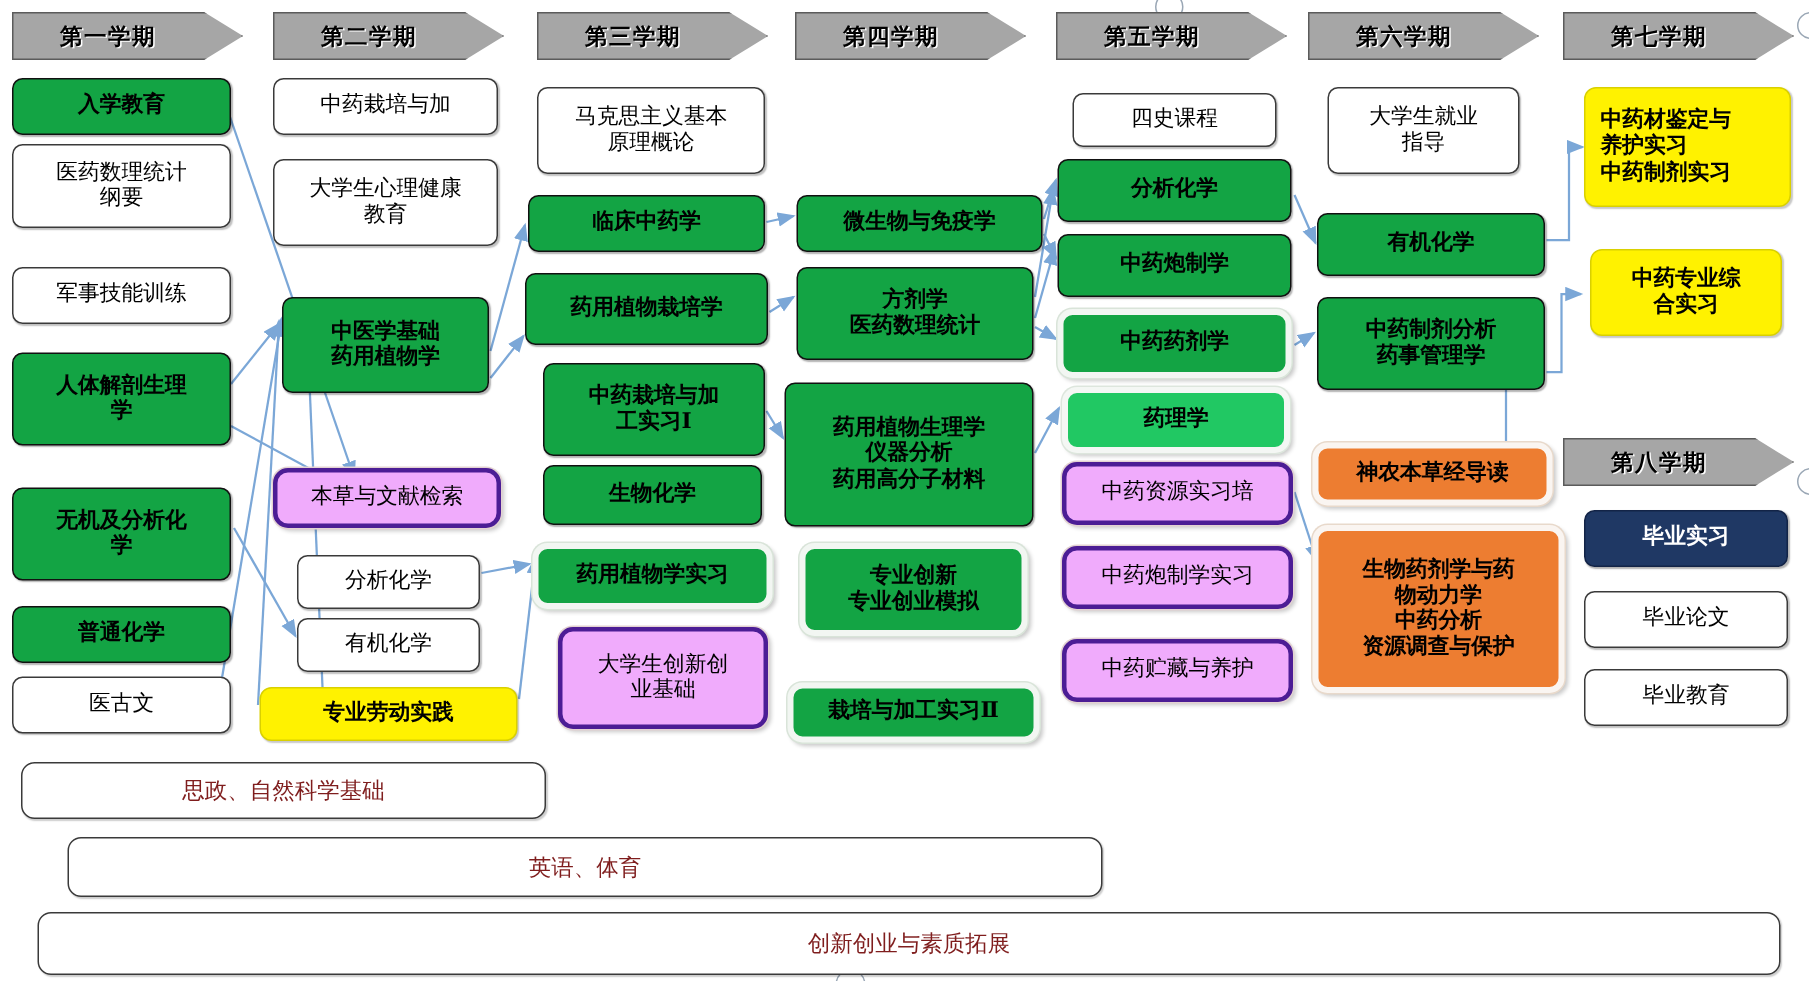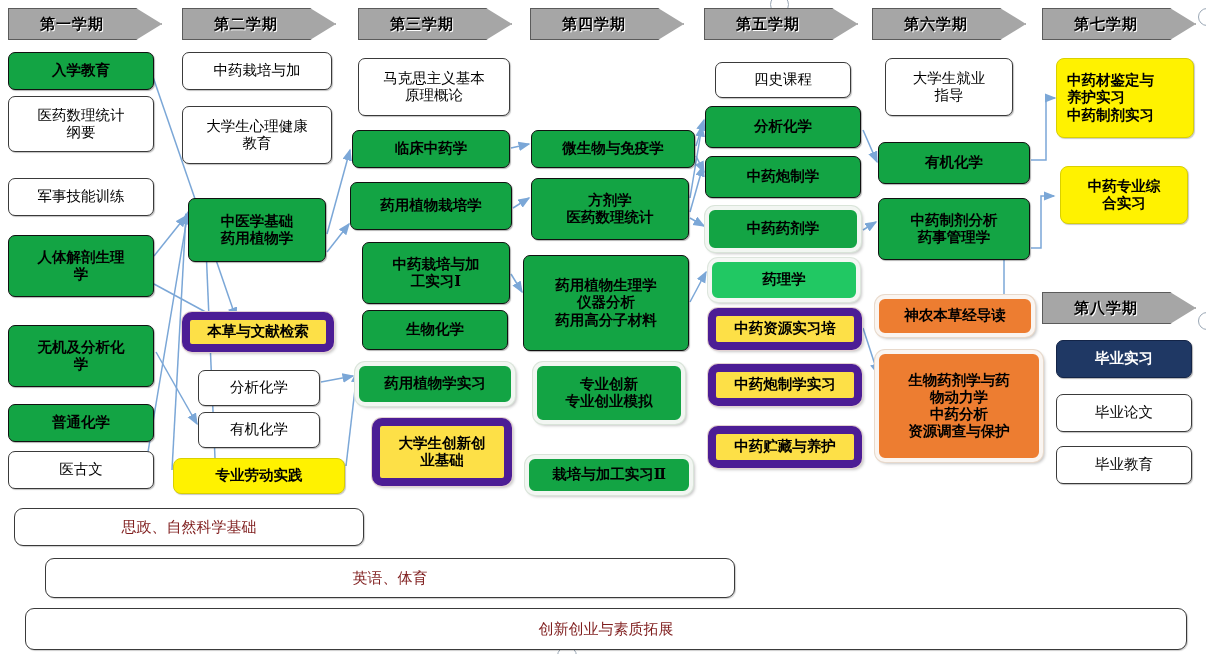--- a/index.html
+++ b/index.html
@@ -41,21 +41,21 @@
   .t-white{background:#ffffff;border:1.4px solid #3a3a3a;box-shadow:1px 1px 1px rgba(0,0,0,.25);}
   
   .t-green{background:#13A444;border:1.6px solid #111;font-weight:700;box-shadow:1px 1px 1px rgba(0,0,0,.3);}
   
   .t-green-soft{background:#13A444;border:4px solid #f2f6f2;border-radius:10px;font-weight:700;
                 box-shadow:0 0 0 1px #d9e4d9, 2px 2px 3px rgba(0,0,0,.22);}
   
   .t-lgreen{background:#21C863;border:4px solid #f4f7f4;border-radius:10px;font-weight:700;
             box-shadow:0 0 0 1px #dde6dd, 2px 2px 3px rgba(0,0,0,.22);}
   
-  .t-red{background:#fde047;border:8px solid #4c1d95;border-radius:10px;font-weight:700;
+  .t-red{background:#f0abfc;border:3px solid #4c1d95;border-radius:10px;font-weight:400;
          box-shadow:0 0 0 1px #e3d2d2, 2px 2px 3px rgba(0,0,0,.22);}
   
   .t-orange{background:#ED7D31;border:4px solid #faf5f1;border-radius:10px;font-weight:700;
             box-shadow:0 0 0 1px #e8d9cb, 2px 2px 3px rgba(0,0,0,.22);}
   
   .t-yellow{background:#FFF200;border:1.6px solid #d9d000;font-weight:700;border-radius:8px;
             box-shadow:1px 1px 1px rgba(0,0,0,.22);}
   
   .t-navy{background:#1F3864;border:1.6px solid #132447;color:#ffffff;font-weight:700;
           box-shadow:1px 1px 1px rgba(0,0,0,.3);}

